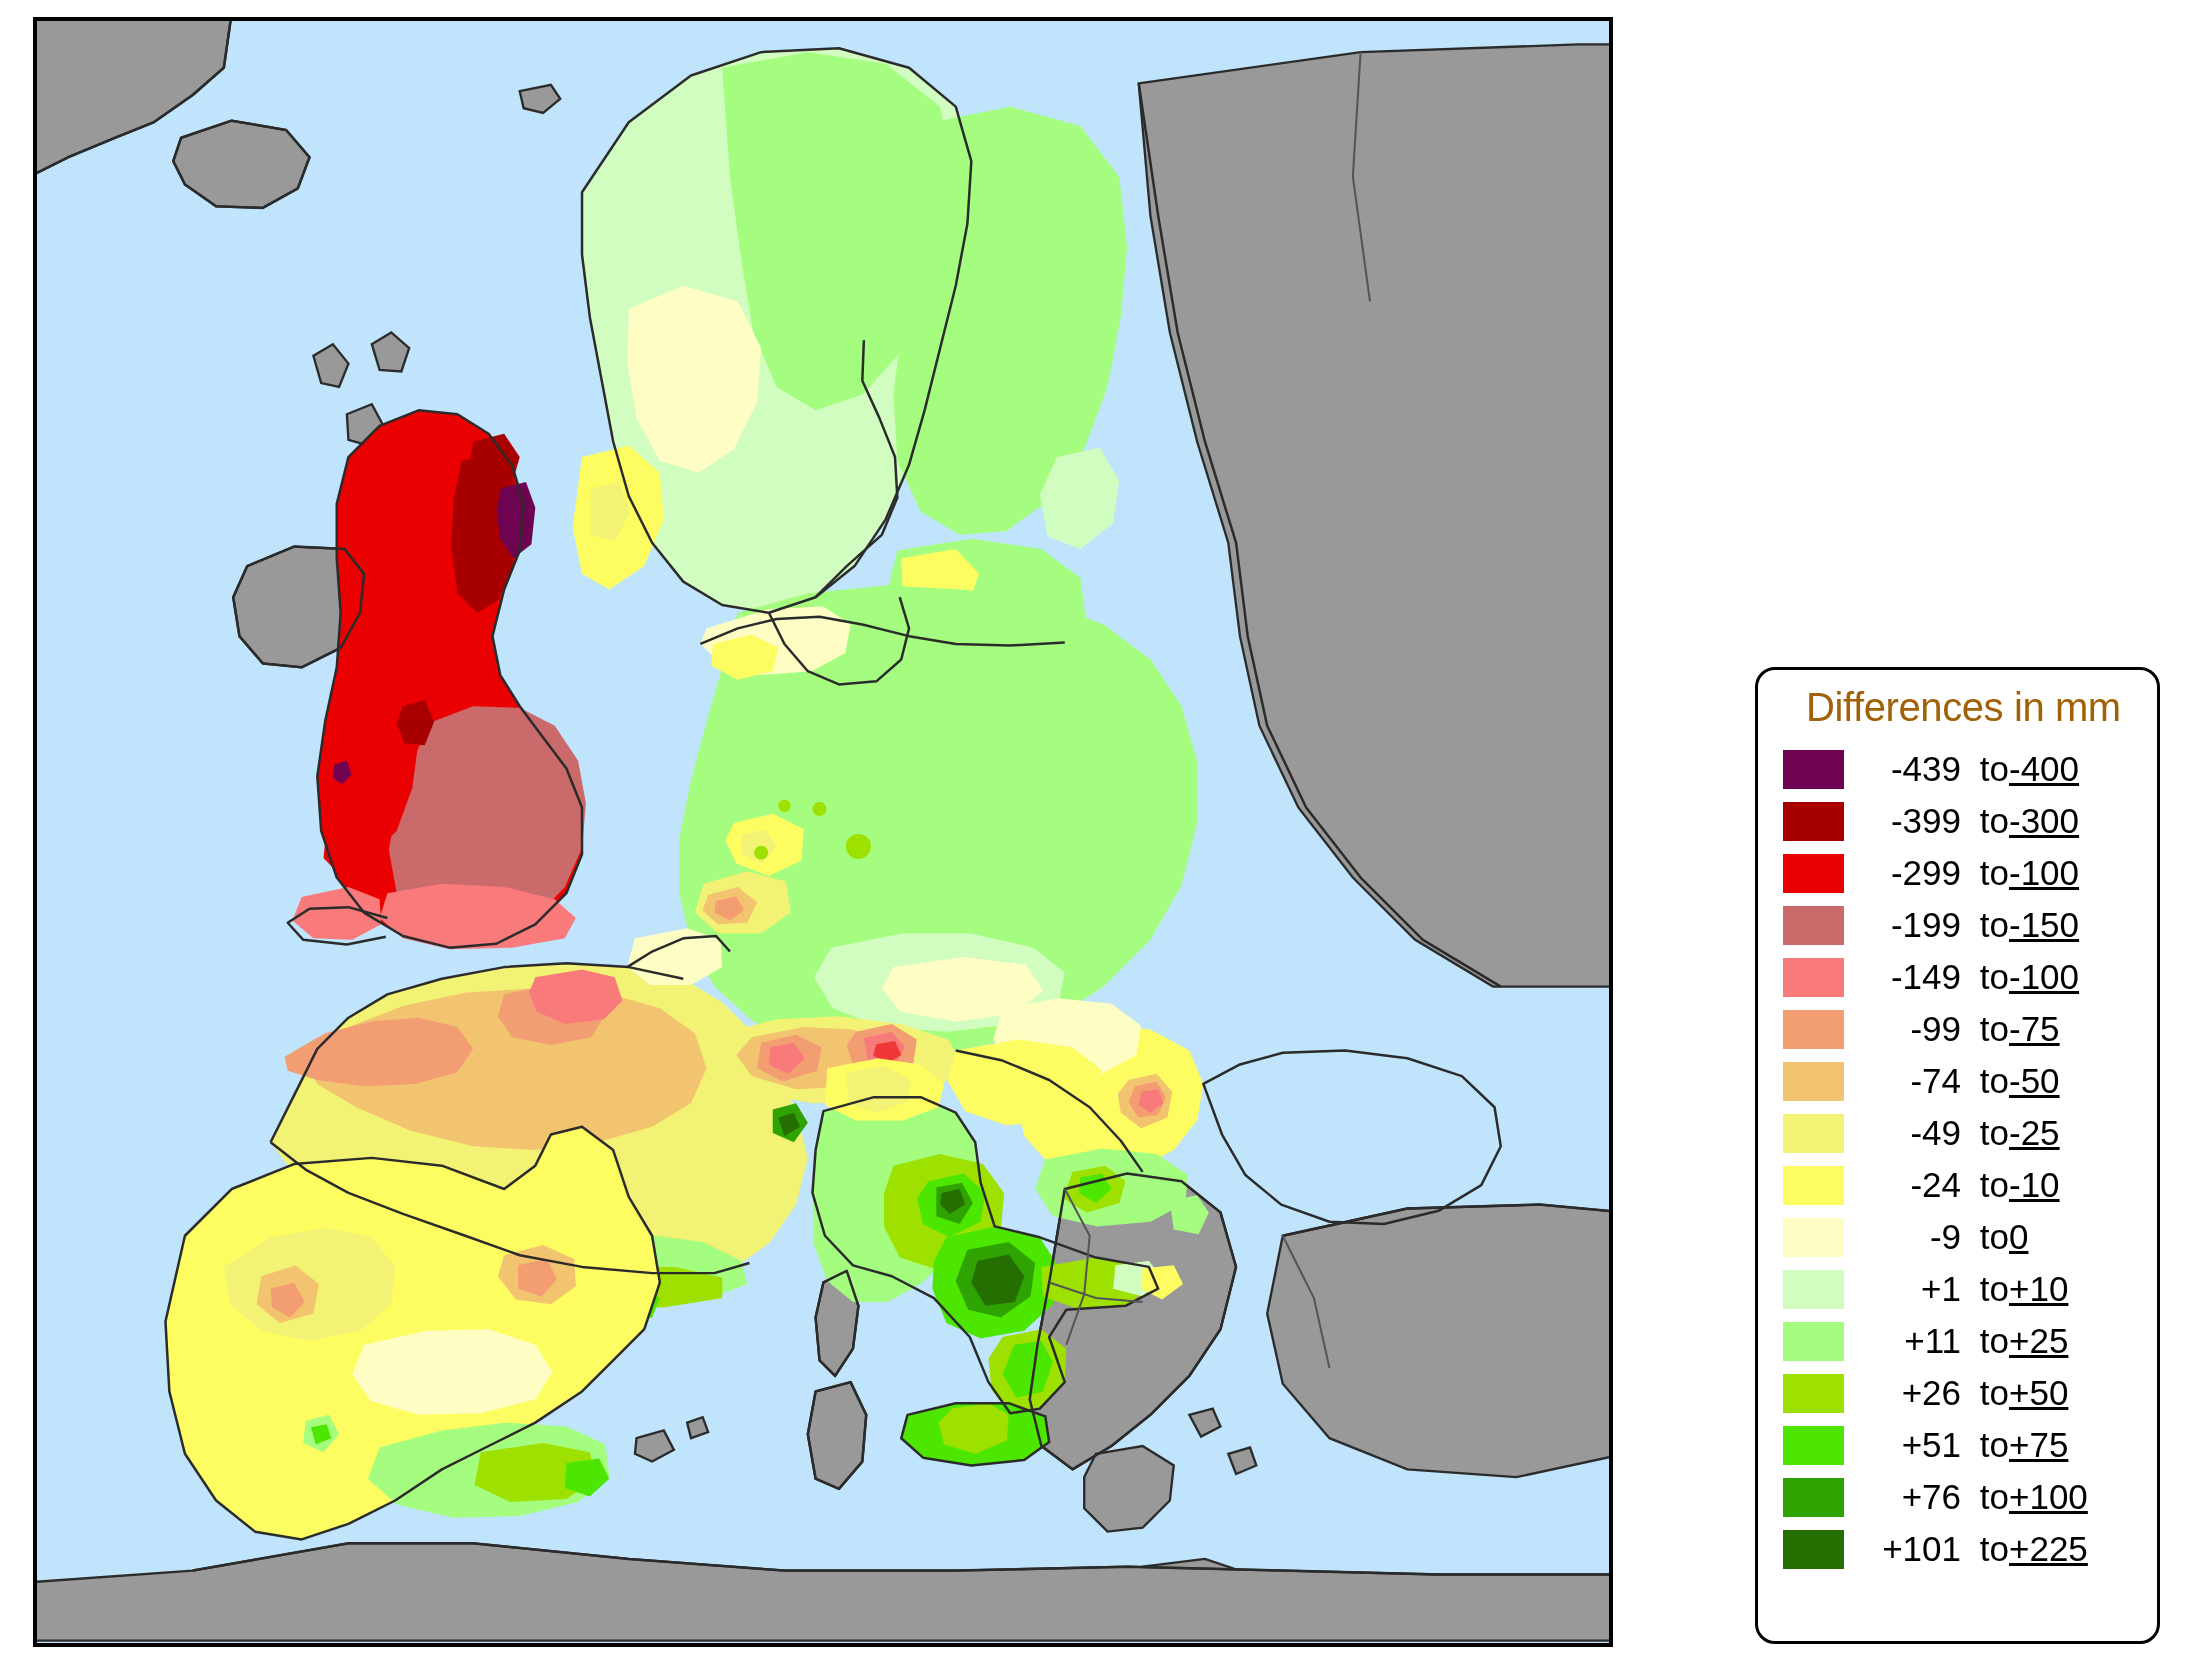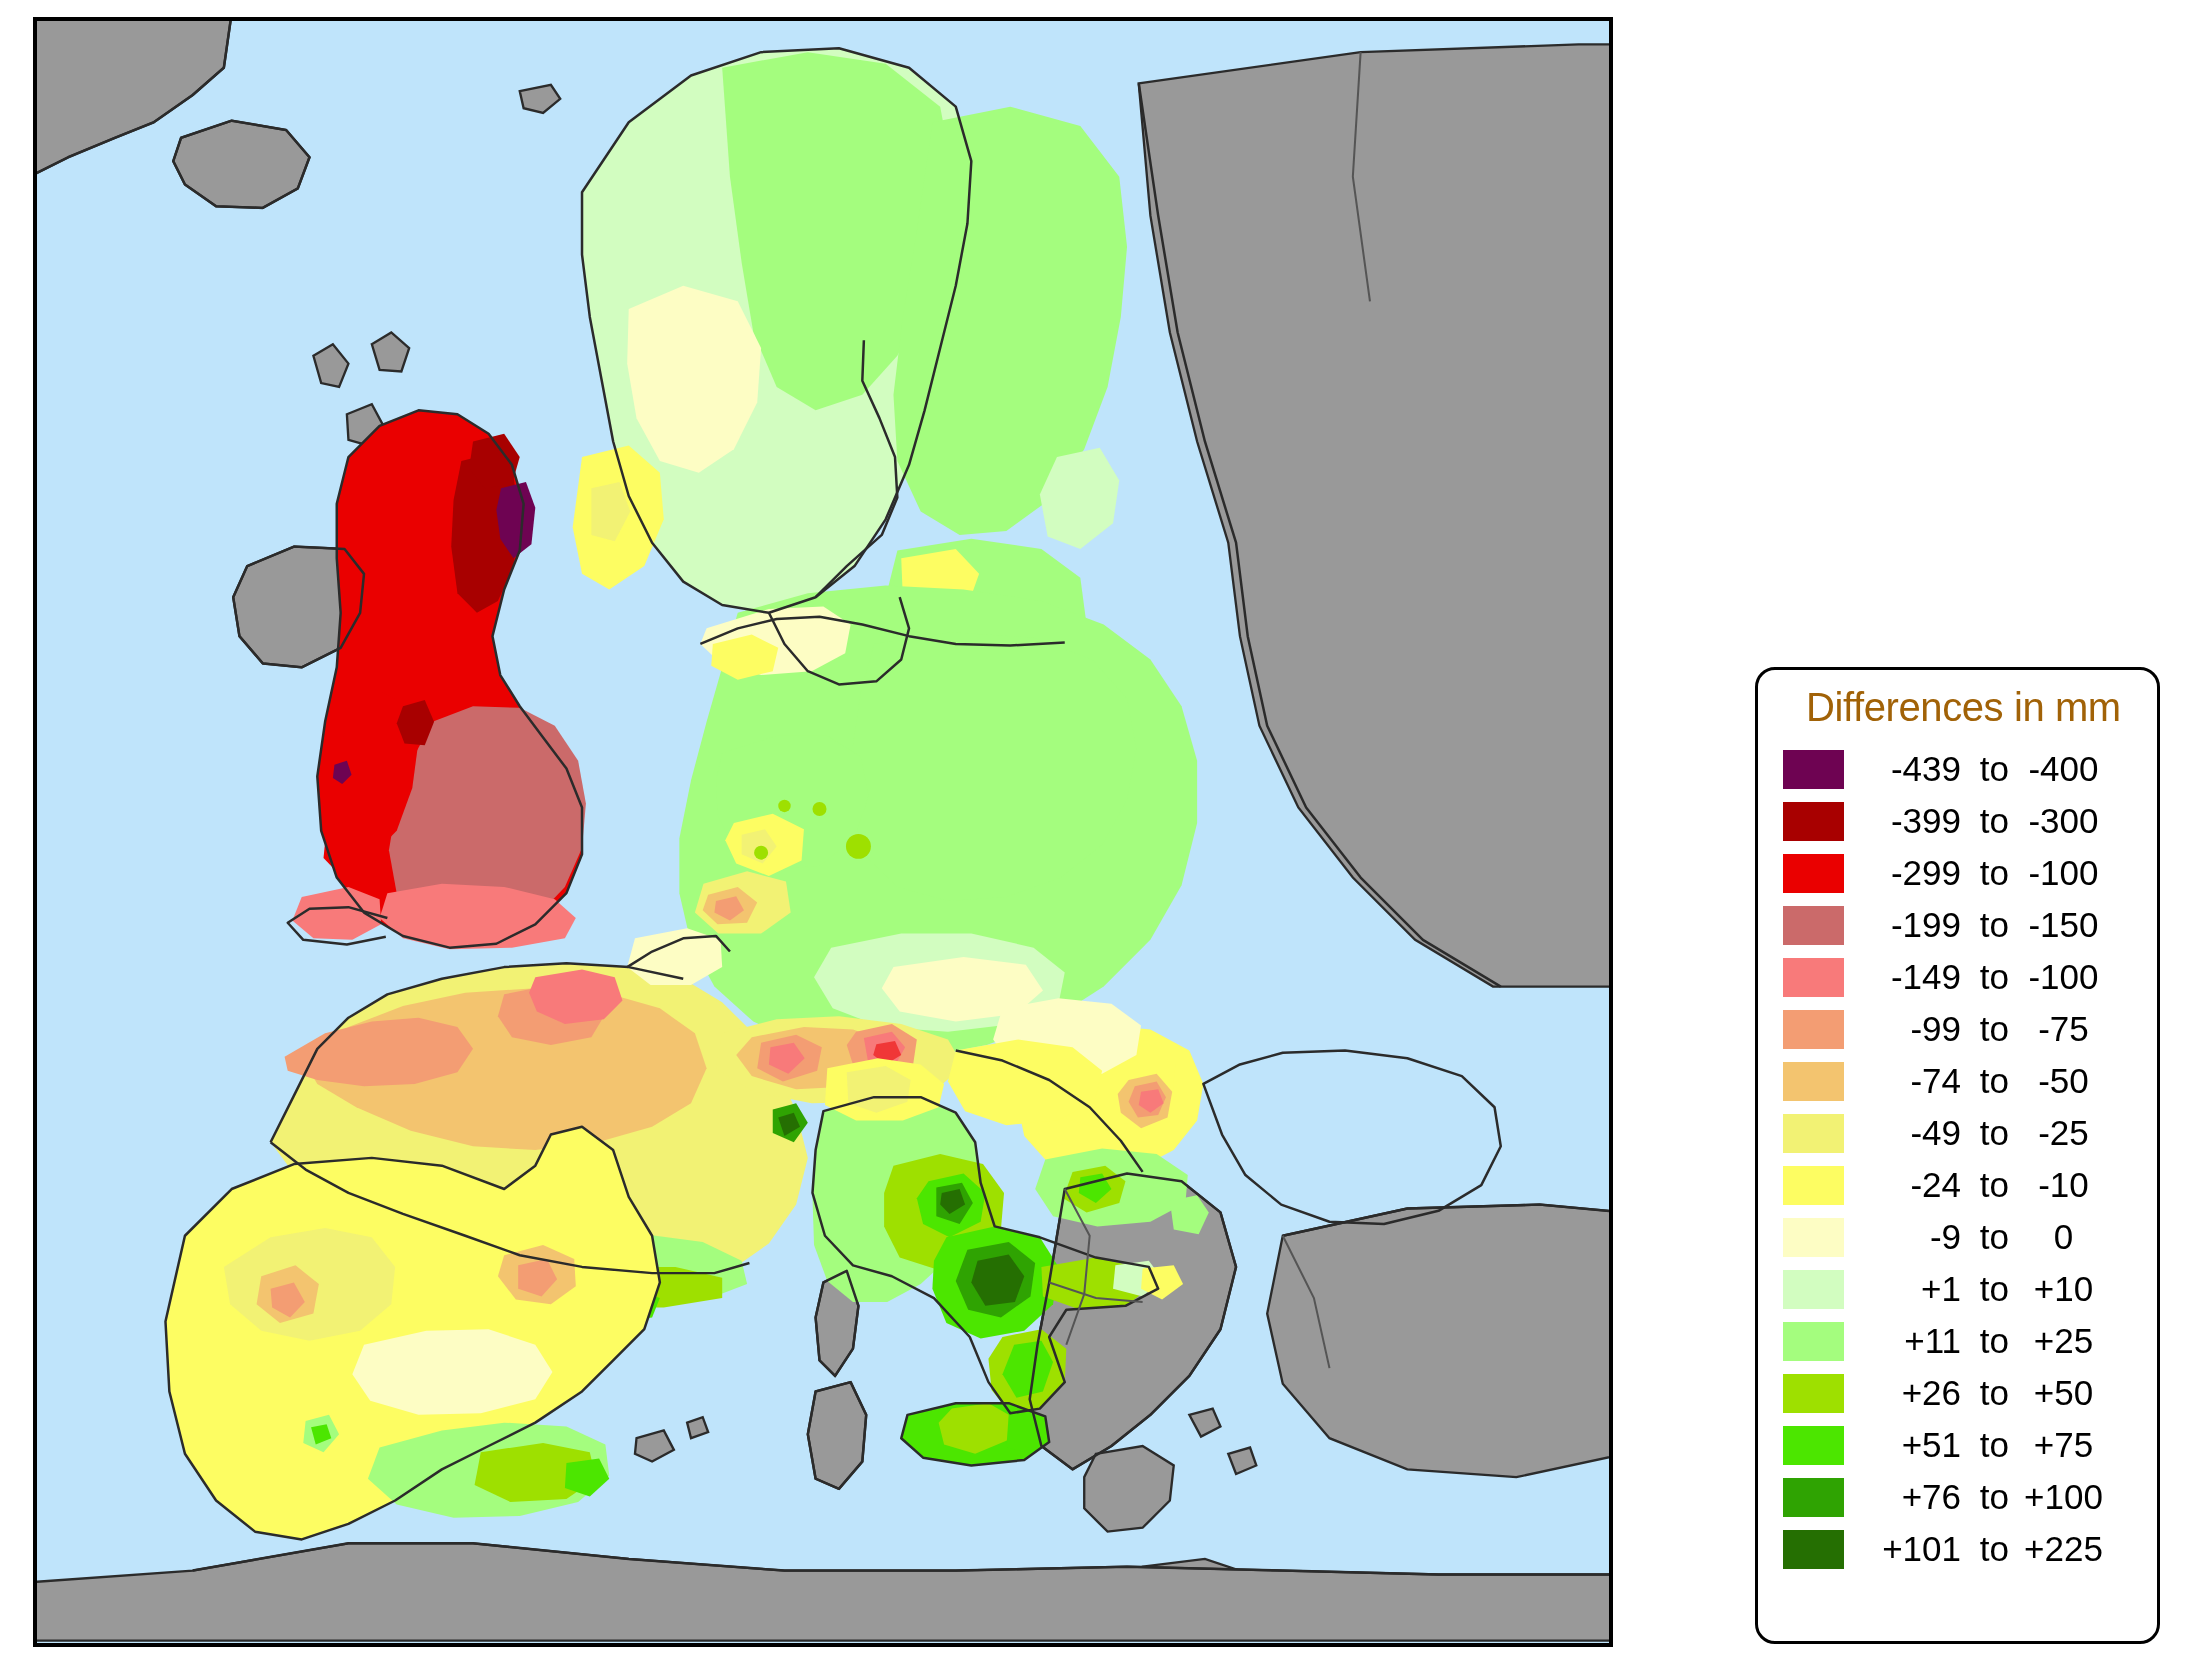--- a/index.html
+++ b/index.html
@@ -19,21 +19,21 @@
                 color:#a16207;white-space:nowrap;letter-spacing:-0.4px;margin-left:28px;}
   #legend-rows{position:absolute;left:0;top:75px;width:100%;}
   .legend-row{position:relative;height:52px;}
   .legend-swatch{position:absolute;left:25px;top:4.7px;width:61px;height:39px;}
   .legend-label{position:absolute;left:86px;top:1.6px;width:279px;
                 font-size:35px;line-height:44px;color:#000;
                 display:flex;justify-content:space-between;
                 padding-right:14px;box-sizing:border-box;}
   .legend-lo{flex:0 0 auto;text-align:right;width:117px;}
   .legend-to{flex:0 0 auto;width:48px;text-align:right;}
-  .legend-hi{flex:0 0 auto;text-align:center;width:109px;}
+  .legend-hi{flex:0 0 auto;text-align:left;width:109px;text-decoration:underline;}
 </style>
 </head>
 <body>
 
 <div id="map-frame">
   <svg id="map-svg" viewBox="0 0 2019 2083" preserveAspectRatio="none">
     <defs>
 
       <clipPath id="clipDomain">
 

